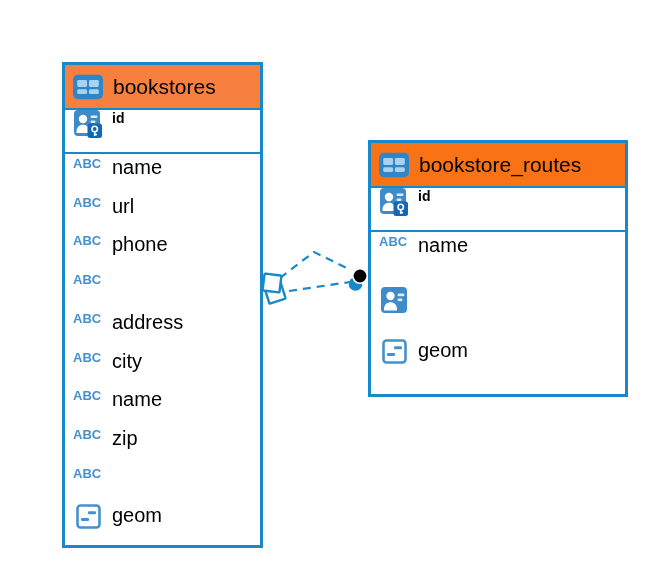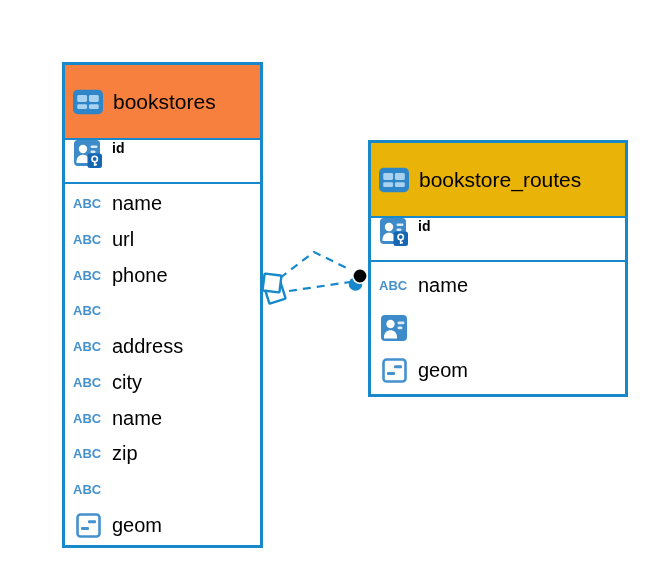--- a/index.html
+++ b/index.html
@@ -8,32 +8,32 @@
     font-family:"Liberation Sans",sans-serif;color:#000;
   }
   .table-card{
     position:absolute;box-sizing:border-box;background:#fff;
     border:3px solid #1789CB;display:flex;flex-direction:column;
   }
   .table-card.bookstores{left:62px;top:62px;width:201px;height:486px;}
   .table-card.routes{left:368px;top:140px;width:260px;height:257px;}
   .t-header{
     display:flex;align-items:center;gap:10px;height:43px;flex:0 0 43px;
-    padding:15px 8px;border-bottom:2px solid #1789CB;
+    padding:0 8px;border-bottom:2px solid #1789CB;
   }
   .t-header.orange{background:#F8803F;}
-  .t-header.gray{background:#eab308;}
+  .t-header.gray{background:#f97316;}
   .t-title{font-size:21px;font-weight:400;white-space:nowrap;}
   .pk-row{
     display:flex;align-items:flex-start;gap:9px;height:42px;flex:0 0 42px;
     padding:0 8px;border-bottom:2px solid #1789CB;font-size:14px;font-weight:700;
   }
   .rows{flex:1;display:flex;flex-direction:column;justify-content:space-evenly;padding:2px 0;}
   .field-row{
-    display:flex;align-items:center;gap:9px;flex:1;
+    display:flex;align-items:flex-start;gap:9px;flex:1;
     padding:0 8px;font-size:20px;font-weight:400;white-space:nowrap;
   }
   .icon{display:inline-flex;align-items:center;justify-content:center;width:30px;flex:0 0 30px;}
   .abc-glyph{
     font-family:"Liberation Sans",sans-serif;font-size:13px;font-weight:800;
     color:#4591CE;letter-spacing:0px;width:30px;flex:0 0 30px;text-align:left;
   }
   .rel-layer{position:absolute;left:0;top:0;width:654px;height:570px;pointer-events:none;}
   .rel-layer path,.rel-layer rect,.rel-layer circle{pointer-events:auto;}
 </style>

